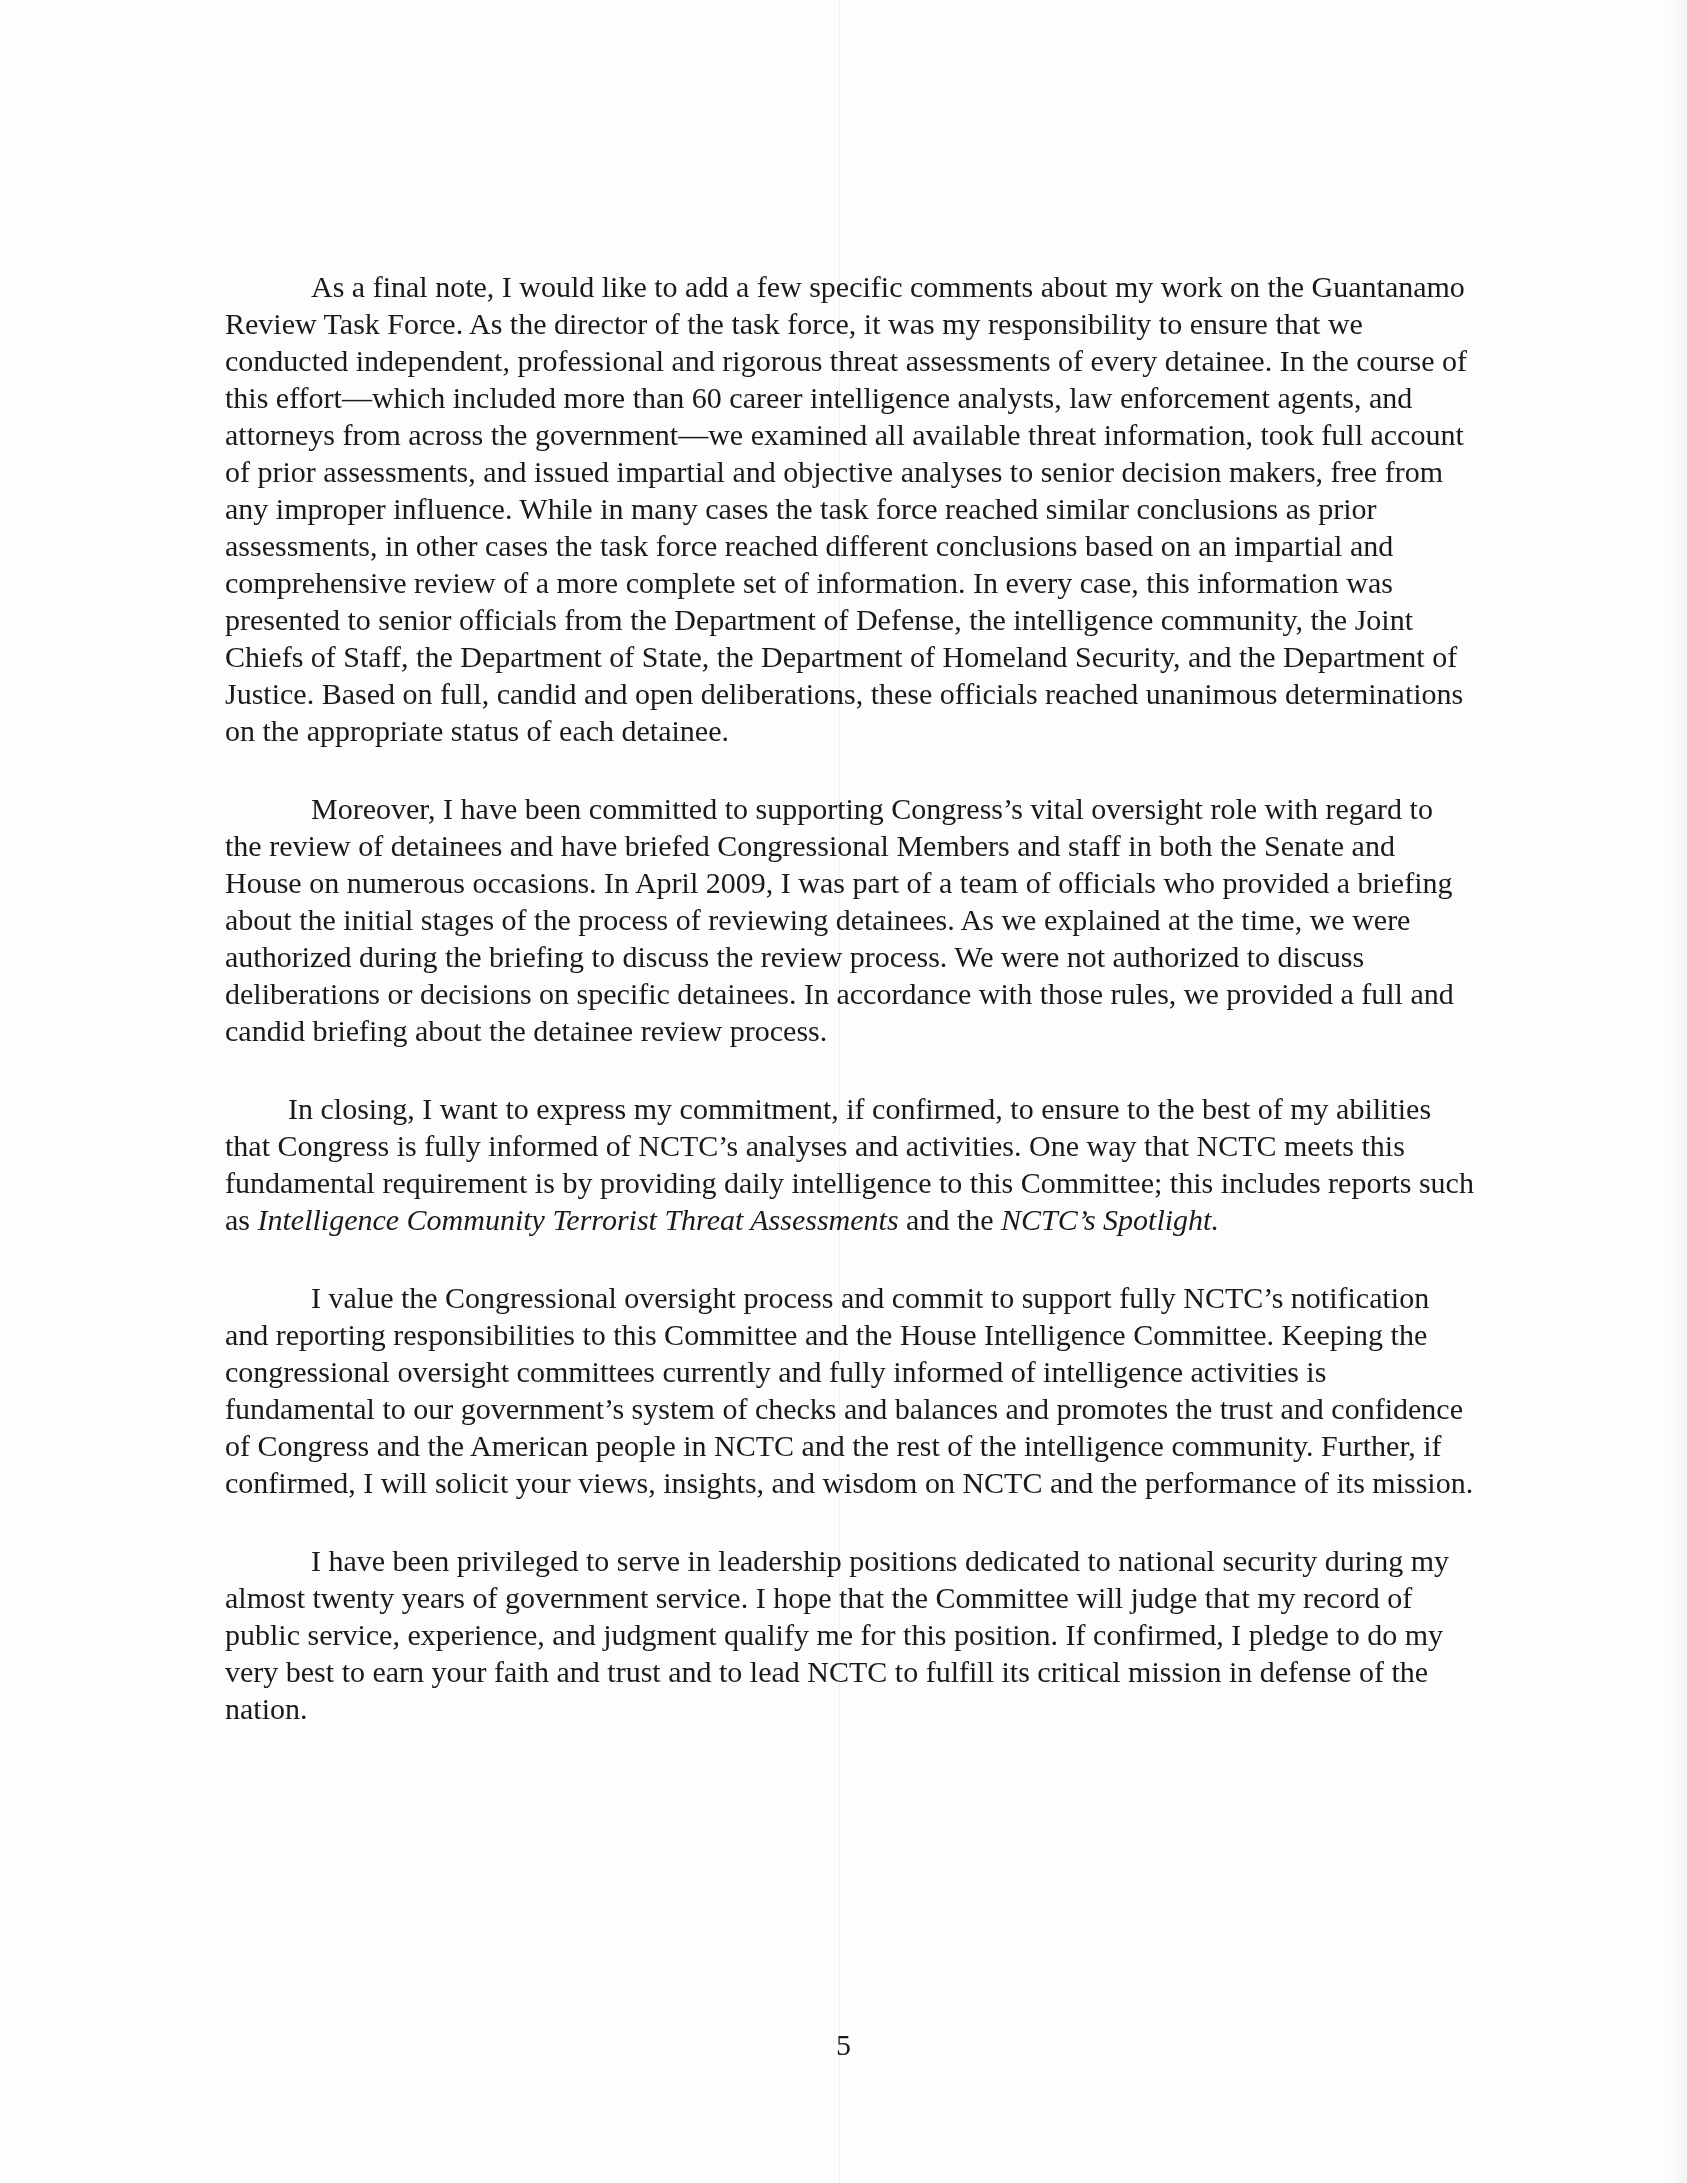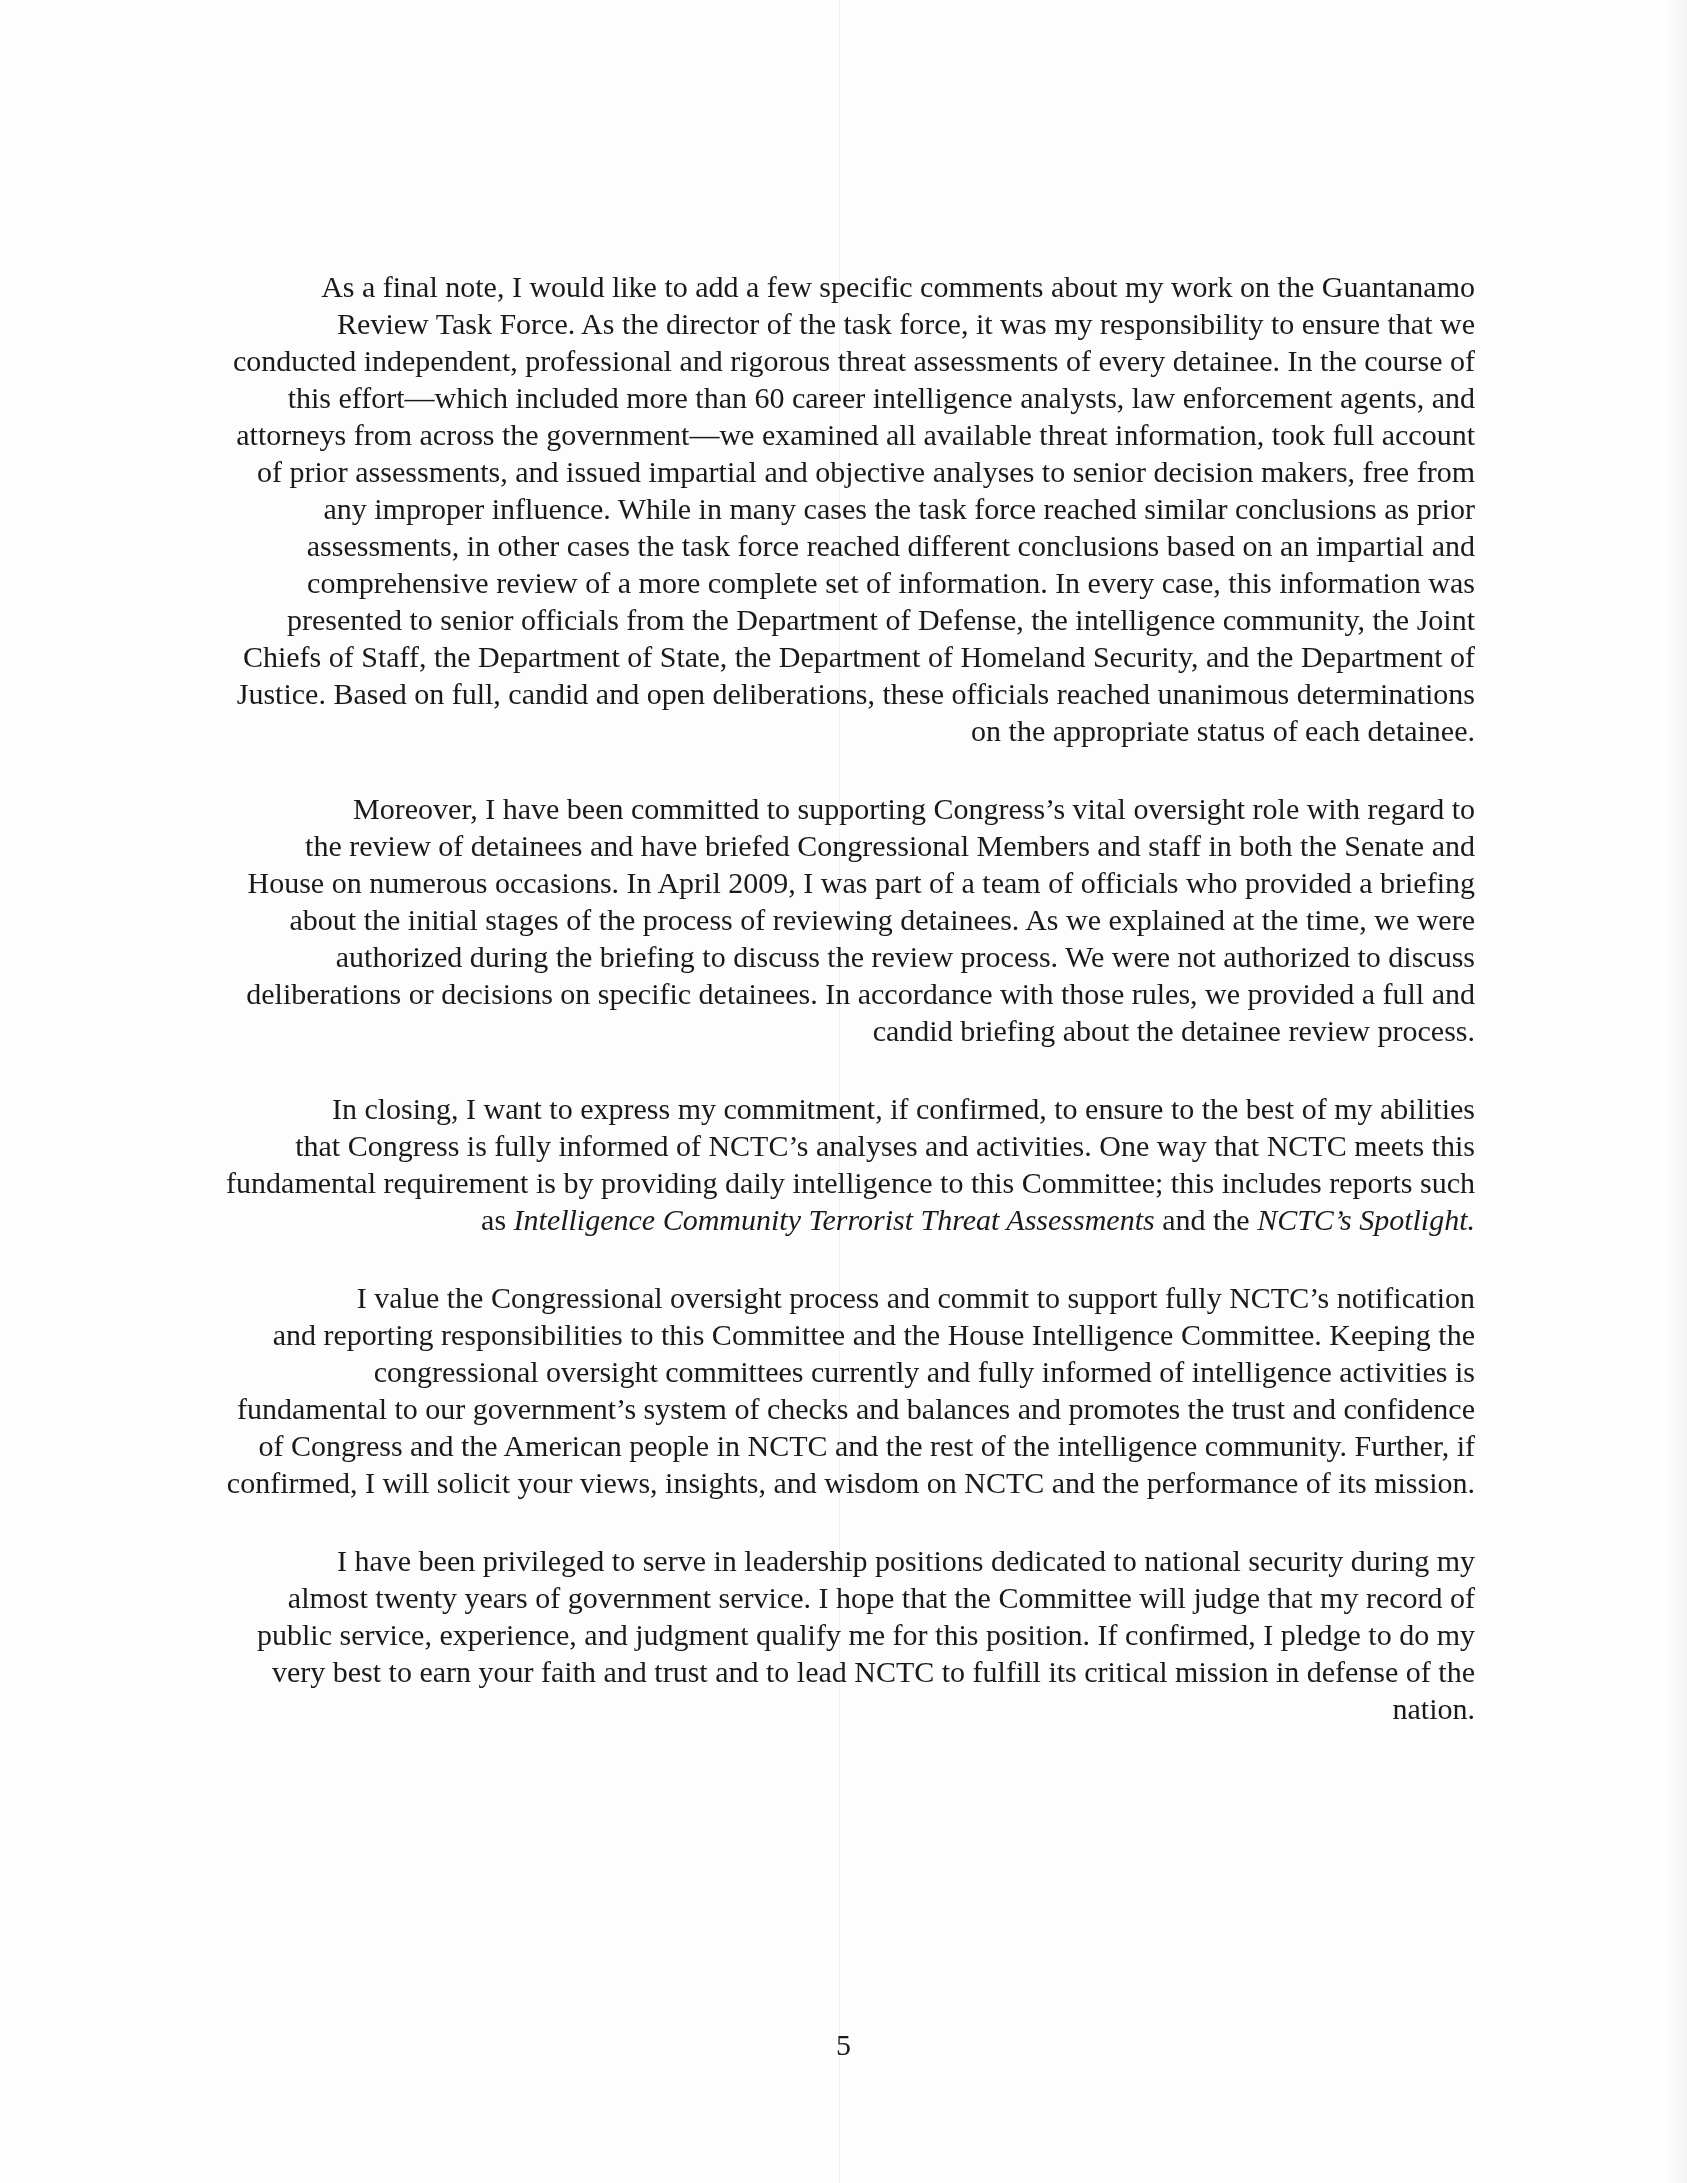--- a/index.html
+++ b/index.html
@@ -20,21 +20,21 @@
     background: linear-gradient(to right, #fdfdfd, #f3f3f5);
   }
   .page {
     position: absolute; left: 225px; top: 268px; width: 1250px;
   }
   .para {
     font-size: 30px;
     line-height: 37px;
     margin: 0 0 41px 0;
     text-indent: 86px;
-    text-align: right;
+    text-align: left;
   }
   .para.indent-short { text-indent: 63px; }
   .para em { font-style: italic; }
   .page-number {
     position: absolute; left: 0; width: 1687px; top: 2028px;
     text-align: center; font-size: 30px;
   }
 </style>
 </head>
 <body>

